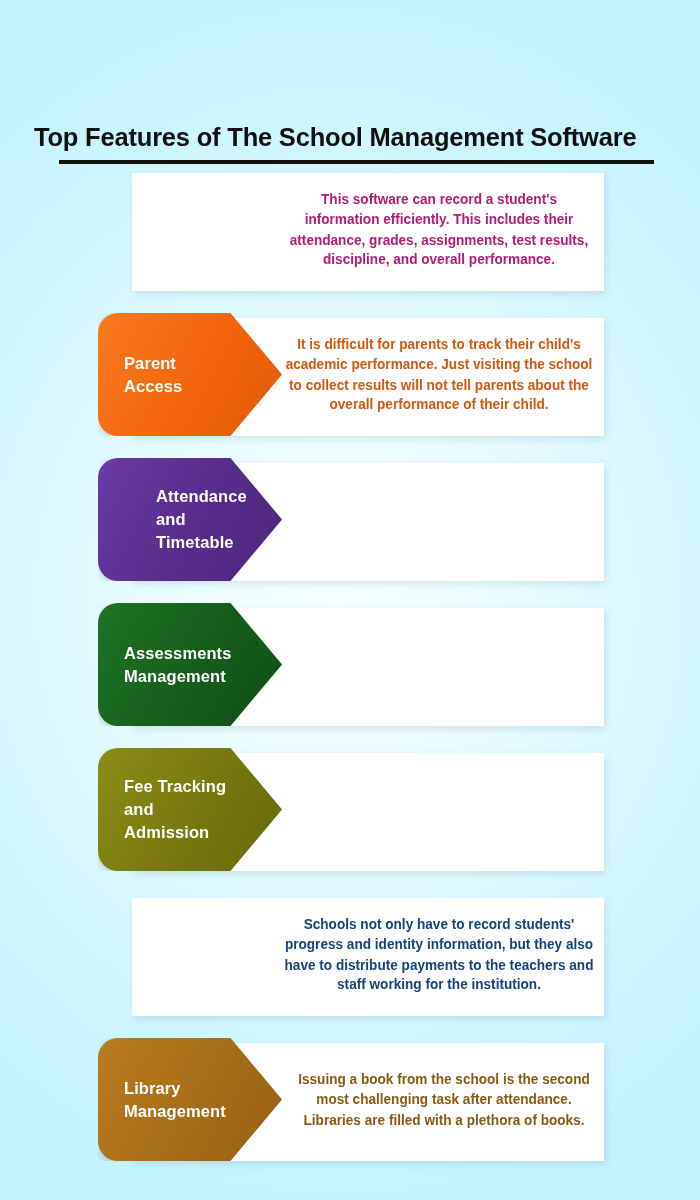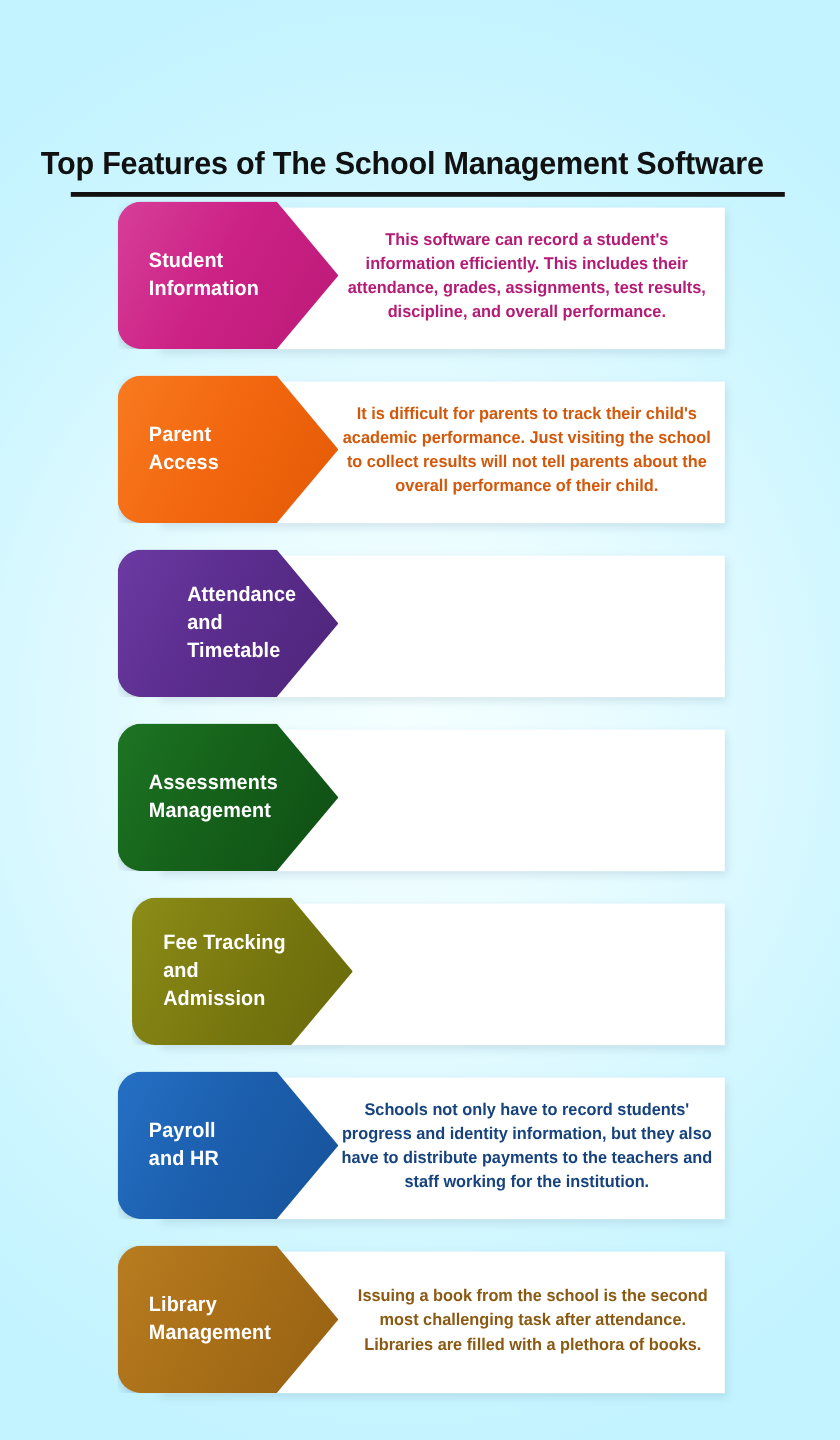--- a/index.html
+++ b/index.html
@@ -163,24 +163,20 @@
 
 
   <div class="title-wrap">
     <div class="title">Top Features of The School Management Software</div>
     <div class="title-rule"></div>
   </div>
 
   <div class="rows" id="rows">
       <div class="row">
         <div class="panel"></div>
-        <div class="tag" style="background: linear-gradient(118deg, rgb(214, 63, 153) 0%, rgb(204, 33, 133) 46%, rgb(187, 26, 120) 100%);">
-          <div class="tag-label" style="white-space: pre-line;">Student
-Information</div>
-        </div>
         <div class="desc tight">
           <div class="desc-text" style="color: rgb(181, 27, 118);">This software can record a student's information efficiently. This includes their attendance, grades, assignments, test results, discipline, and overall performance.</div>
         </div>
       </div>
       <div class="row">
         <div class="panel"></div>
         <div class="tag" style="background: linear-gradient(118deg, rgb(248, 122, 32) 0%, rgb(242, 103, 15) 46%, rgb(228, 90, 5) 100%);">
           <div class="tag-label" style="white-space: pre-line;">Parent
 Access</div>
         </div>
@@ -197,31 +193,27 @@
       </div>
       <div class="row">
         <div class="panel"></div>
         <div class="tag" style="background: linear-gradient(118deg, rgb(29, 116, 35) 0%, rgb(21, 97, 26) 46%, rgb(15, 78, 20) 100%);">
           <div class="tag-label" style="white-space: pre-line;">Assessments
 Management</div>
         </div>
       </div>
       <div class="row">
         <div class="panel"></div>
-        <div class="tag" style="background: linear-gradient(118deg, rgb(140, 140, 24) 0%, rgb(122, 122, 16) 46%, rgb(104, 104, 11) 100%); margin-left: 12px;">
+        <div class="tag" style="background: linear-gradient(118deg, rgb(140, 140, 24) 0%, rgb(122, 122, 16) 46%, rgb(104, 104, 11) 100%);">
           <div class="tag-label" style="white-space: pre-line;">Fee Tracking
 and Admission</div>
         </div>
       </div>
       <div class="row">
         <div class="panel"></div>
-        <div class="tag" style="background: linear-gradient(118deg, rgb(37, 112, 196) 0%, rgb(28, 95, 174) 46%, rgb(23, 82, 154) 100%);">
-          <div class="tag-label" style="white-space: pre-line;">Payroll
-and HR</div>
-        </div>
         <div class="desc tight">
           <div class="desc-text" style="color: rgb(22, 67, 126);">Schools not only have to record students' progress and identity information, but they also have to distribute payments to the teachers and staff working for the institution.</div>
         </div>
       </div>
       <div class="row">
         <div class="panel"></div>
         <div class="tag" style="background: linear-gradient(118deg, rgb(184, 124, 32) 0%, rgb(169, 111, 24) 46%, rgb(150, 97, 19) 100%);">
           <div class="tag-label" style="white-space: pre-line;">Library
 Management</div>
         </div>

